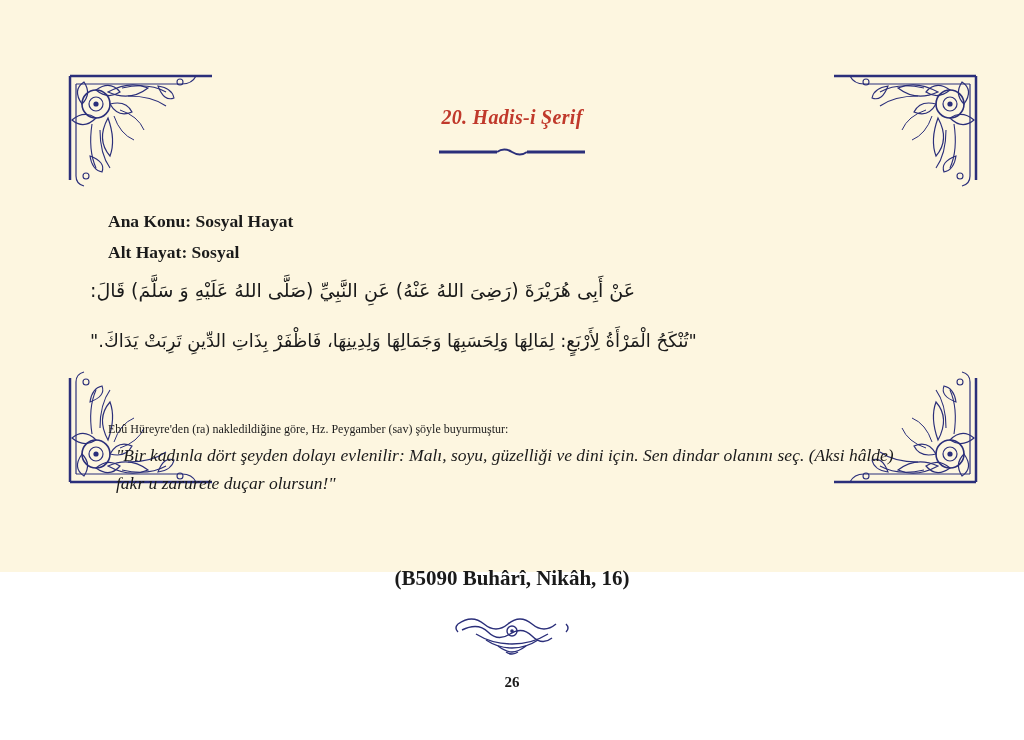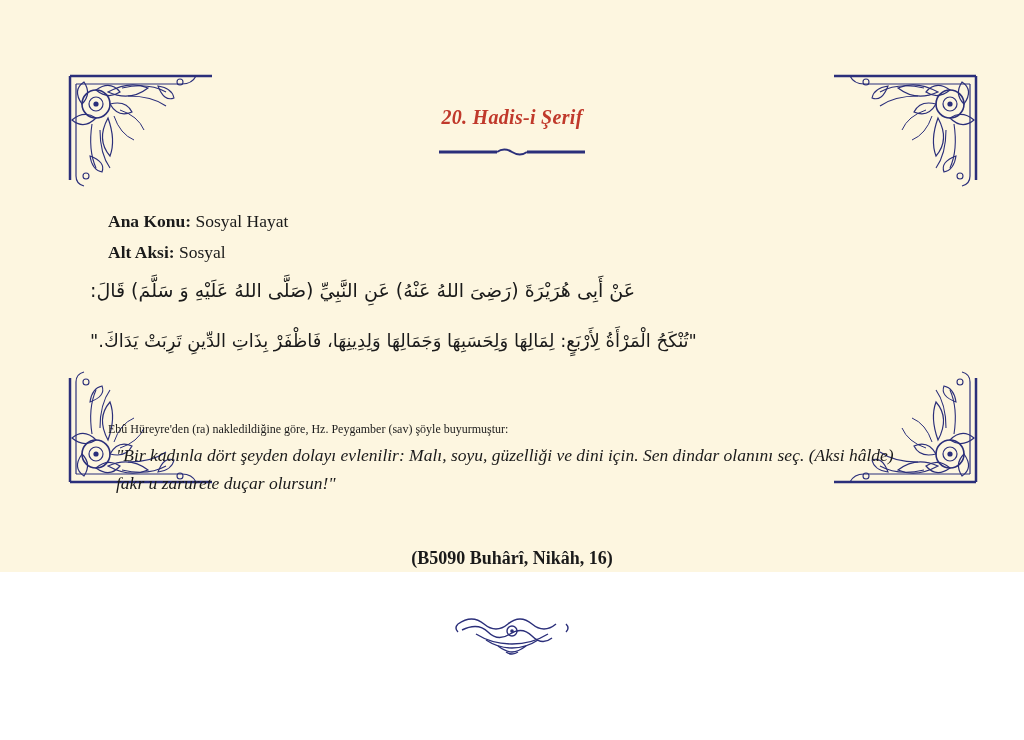--- a/index.html
+++ b/index.html
@@ -62,21 +62,21 @@
   
   .meta {
     position: absolute;
     left: 108px;
     top: 206px;
     font-size: 17.5px;
     color: #1a1a1a;
     line-height: 1.75;
   }
   .meta .lbl { font-weight: bold; }
-  .meta .val { font-weight: normal; }
+  .meta .val { font-weight: bold; }
 
   
   .arabic {
     position: absolute;
     left: 90px;
     right: 90px;
     top: 272px;
     direction: rtl;
     text-align: left;
     color: #1a1a1a;
@@ -109,25 +109,25 @@
     font-size: 17.5px;
     font-style: italic;
     line-height: 1.6;
     margin-top: 2px;
     padding-left: 8px;
   }
 
   
   .source {
     position: absolute;
-    top: 548px;
+    top: 566px;
     left: 0;
     width: 100%;
     text-align: center;
-    font-size: 18px;
+    font-size: 21px;
     font-weight: bold;
     color: #1a1a1a;
   }
 
   
   .bottom-orn {
     position: absolute;
     top: 612px;
     left: 50%;
     transform: translateX(-50%);
@@ -283,21 +283,21 @@
       <path d="M60 6 q7 -5 15 0 q8 5 15 0" stroke-width="2"></path>
     </svg>
   </div>
 
   <div class="meta">
     <div>
       <span class="lbl">Ana Konu:</span>
       <span class="val">Sosyal Hayat</span>
     </div>
     <div>
-      <span class="lbl">Alt Aksi:</span>
+      <span class="lbl">Alt Hayat:</span>
       <span class="val">Sosyal</span>
     </div>
   </div>
 
   <div class="arabic">
     <div class="line1">عَنْ أَبِى هُرَيْرَةَ (رَضِىَ اللهُ عَنْهُ) عَنِ النَّبِيِّ (صَلَّى اللهُ عَلَيْهِ وَ سَلَّمَ) قَالَ:</div>
     <div class="line2">"تُنْكَحُ الْمَرْأَةُ لِأَرْبَعٍ: لِمَالِهَا وَلِحَسَبِهَا وَجَمَالِهَا وَلِدِينِهَا، فَاظْفَرْ بِذَاتِ الدِّينِ تَرِبَتْ يَدَاكَ."</div>
   </div>
 
   <div class="translation">
@@ -315,14 +315,15 @@
       <path d="M34 28 q12 8 26 8 q14 0 26 -8"></path>
       <path d="M46 34 q8 6 14 6 q6 0 14 -6"></path>
       <path d="M54 40 q6 4 12 0"></path>
       <circle cx="60" cy="19" r="5"></circle>
       <circle cx="60" cy="19" r="1.8" fill="currentColor" stroke="none"></circle>
       <path d="M6 12 q-4 4 0 8"></path>
       <path d="M114 12 q4 4 0 8"></path>
     </svg>
   </div>
 
+  <div class="page-number">26</div>
 
 </div>
 
 </body></html>

